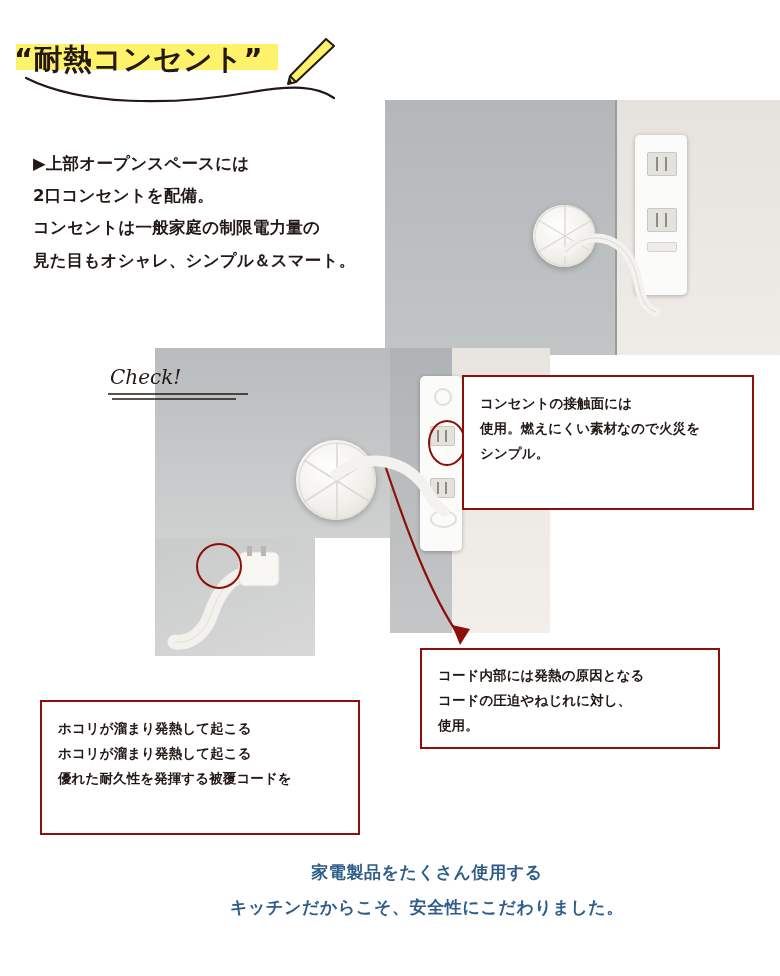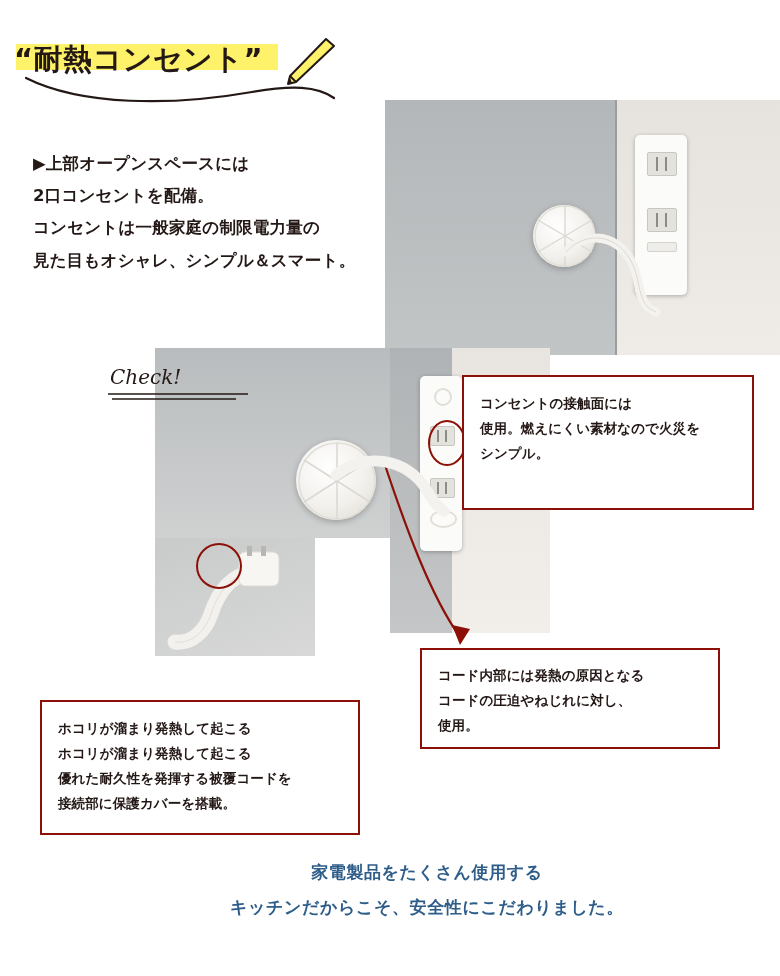--- a/index.html
+++ b/index.html
@@ -338,19 +338,18 @@
 <div class="callout" id="callout-cord">
   <div>コード内部には発熱の原因となる</div>
   <div>コードの圧迫やねじれに対し、</div>
   <div>使用。</div>
 </div>
 
 <div class="callout" id="callout-plug">
   <div>ホコリが溜まり発熱して起こる</div>
   <div>ホコリが溜まり発熱して起こる</div>
   <div>優れた耐久性を発揮する被覆コードを</div>
-  <div>接続部に保護カバーを搭載。</div>
 </div>
 
 <div class="footer">
   <div>家電製品をたくさん使用する</div>
   <div>キッチンだからこそ、安全性にこだわりました。</div>
 </div>
 
 </body></html>

